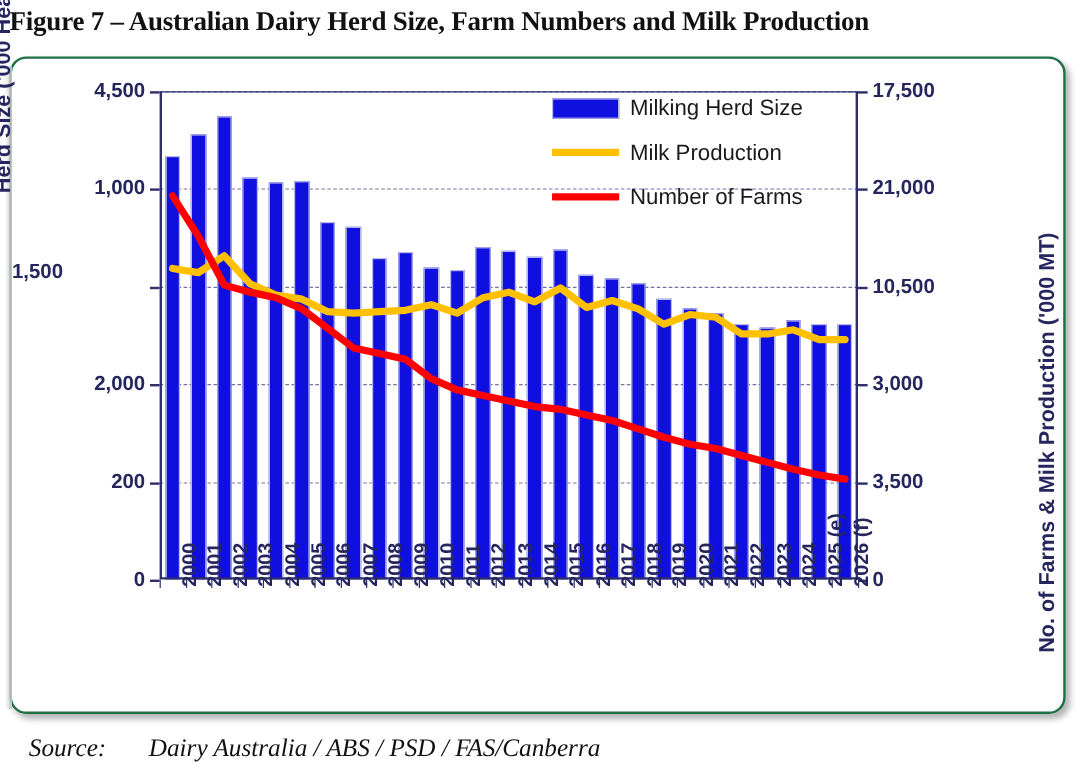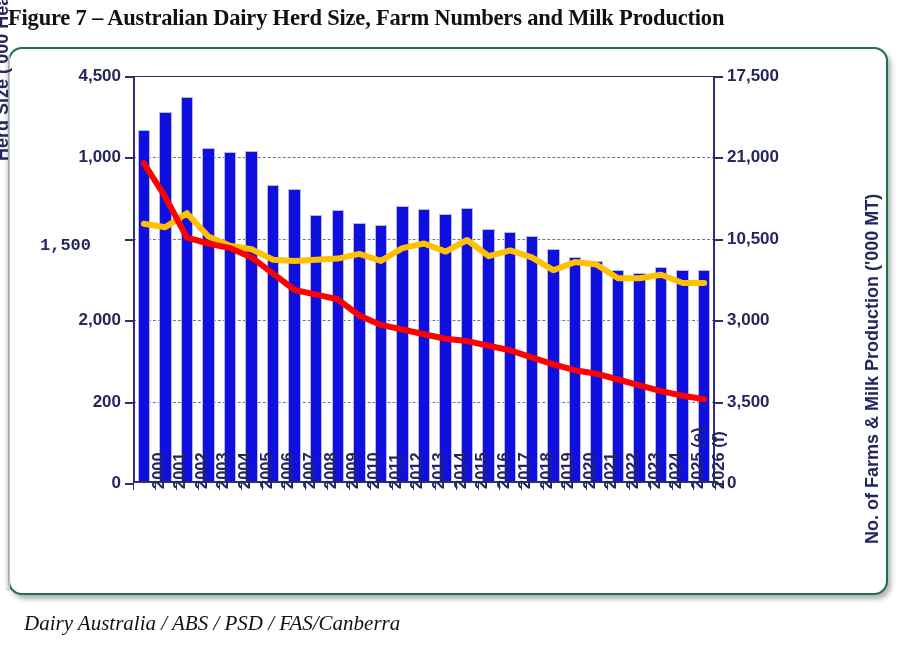--- a/index.html
+++ b/index.html
@@ -103,21 +103,21 @@
   <div id="ylabel-left">Herd Size ('000 Head)</div>
   <div id="ylabel-right">No. of Farms &amp; Milk Production ('000 MT)</div>
 
   <div class="ytick-left-wrap" id="yticks-left">
       <div class="ytick" style="left: 0px; width: 111px; text-align: right; top: 425px;">0</div>
       <div class="tickmark" style="left: 115px; top: 434px; width: 8px;"></div>
       <div class="ytick" style="left: 0px; width: 111px; text-align: right; top: 343.6px;">200</div>
       <div class="tickmark" style="left: 115px; top: 352.6px; width: 8px;"></div>
       <div class="ytick" style="left: 0px; width: 111px; text-align: right; top: 262.2px;">2,000</div>
       <div class="tickmark" style="left: 115px; top: 271.2px; width: 8px;"></div>
-      <div class="ytick" style="left: 0px; width: 111px; text-align: center; top: 188px; font-family: Liberation Mono, monospace;">1,500</div>
+      <div class="ytick" style="left: 0px; width: 111px; text-align: left; top: 169px;">1,500</div>
       <div class="tickmark" style="left: 115px; top: 189.8px; width: 8px;"></div>
       <div class="ytick" style="left: 0px; width: 111px; text-align: right; top: 99.4px;">1,000</div>
       <div class="tickmark" style="left: 115px; top: 108.4px; width: 8px;"></div>
       <div class="ytick" style="left: 0px; width: 111px; text-align: right; top: 18px;">4,500</div>
       <div class="tickmark" style="left: 115px; top: 27px; width: 8px;"></div>
     </div>
 
   <div class="ytick-right-wrap" id="yticks-right">
       <div class="ytick" style="left: 717px; text-align: left; top: 425px;">0</div>
       <div class="tickmark" style="left: 705px; top: 434px; width: 8px;"></div>
@@ -230,17 +230,32 @@
       <div class="xtick-label" style="left: 426.333px; top: 4px;">2019</div>
       <div class="xtick-label" style="left: 447.889px; top: 4px;">2020</div>
       <div class="xtick-label" style="left: 469.444px; top: 4px;">2021</div>
       <div class="xtick-label" style="left: 491px; top: 4px;">2022</div>
       <div class="xtick-label" style="left: 512.556px; top: 4px;">2023</div>
       <div class="xtick-label" style="left: 534.111px; top: 4px;">2024</div>
       <div class="xtick-label" style="left: 555.667px; top: 4px;">2025 (e)</div>
       <div class="xtick-label" style="left: 577.222px; top: 4px;">2026 (f)</div>
     </div>
 
+  <div id="legend">
+      <div class="legend-row" style="top: 0px;">
+        <span class="legend-swatch-bar" style="background: rgb(15, 15, 224);"></span>
+        <span class="legend-text">Milking Herd Size</span>
+      </div>
+      <div class="legend-row" style="top: 37px;">
+        <span class="legend-swatch-line" style="background: rgb(255, 192, 0);"></span>
+        <span class="legend-text">Milk Production</span>
+      </div>
+      <div class="legend-row" style="top: 74px;">
+        <span class="legend-swatch-line" style="background: rgb(255, 0, 0);"></span>
+        <span class="legend-text">Number of Farms</span>
+      </div>
+    </div>
 </div>
 
 <div id="source">
+  <span id="source-label">Source:</span>
   <span>Dairy Australia / ABS / PSD / FAS/Canberra</span>
 </div>
 
 </body></html>

